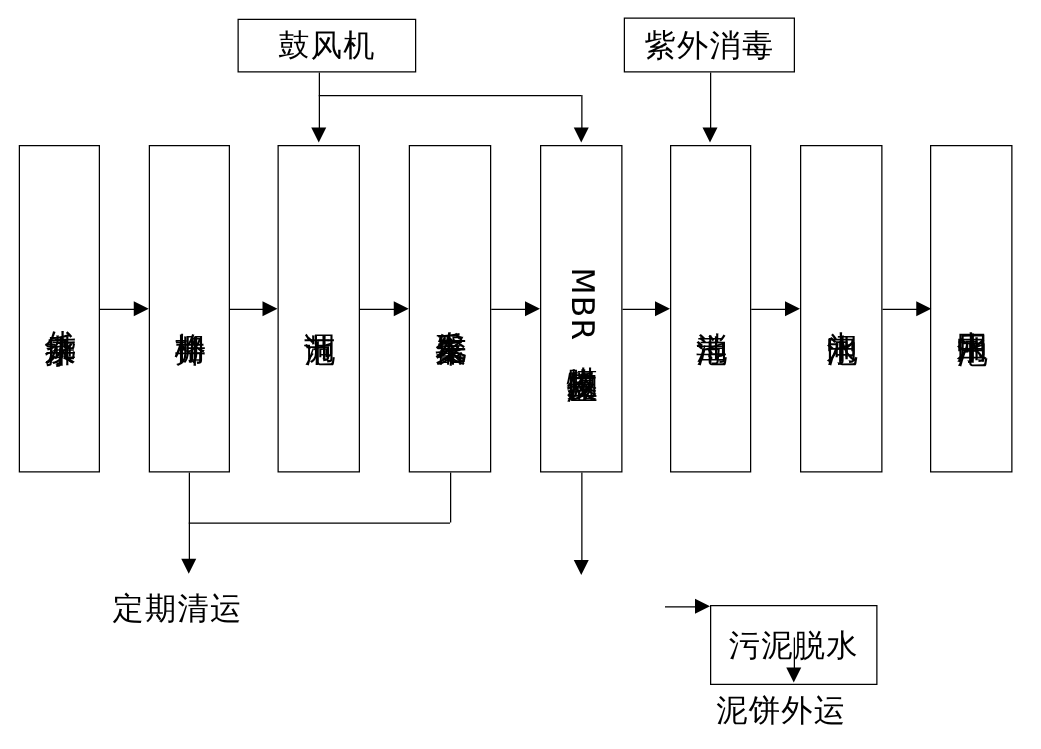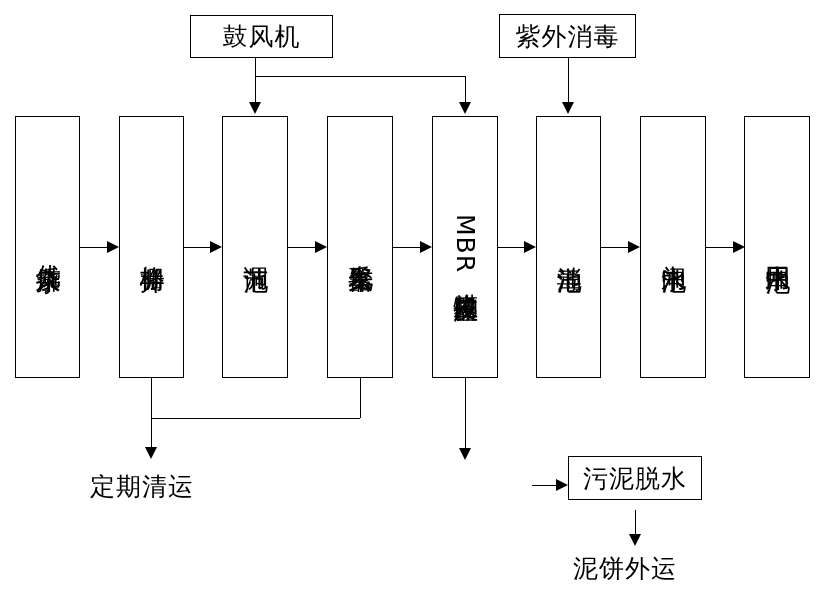--- a/index.html
+++ b/index.html
@@ -122,21 +122,21 @@
 
   <div class="node vert" style="left:640px; top:116px; width:66px; height:262px;">
     <span class="txt">中间水池</span>
   </div>
 
   <div class="node vert" style="left:744px; top:116px; width:66px; height:262px;">
     <span class="txt">中水回用池</span>
   </div>
 
 
-  <div class="node horiz" style="left:568px; top:456px; width:134px; height:44px;">
+  <div class="node horiz" style="left:568px; top:484px; width:134px; height:64px;">
     <span class="txt">污泥脱水</span>
   </div>
 
   <div class="label" style="left:90px; top:470px;">定期清运</div>
 
   <div class="label" style="left:573px; top:552px;text-align:right;">泥饼外运</div>
 
   <div class="edge h" style="left:80px; top:247px; width:28px;"></div>
   <div class="arrow right" style="left:107px; top:241px;"></div>
 

